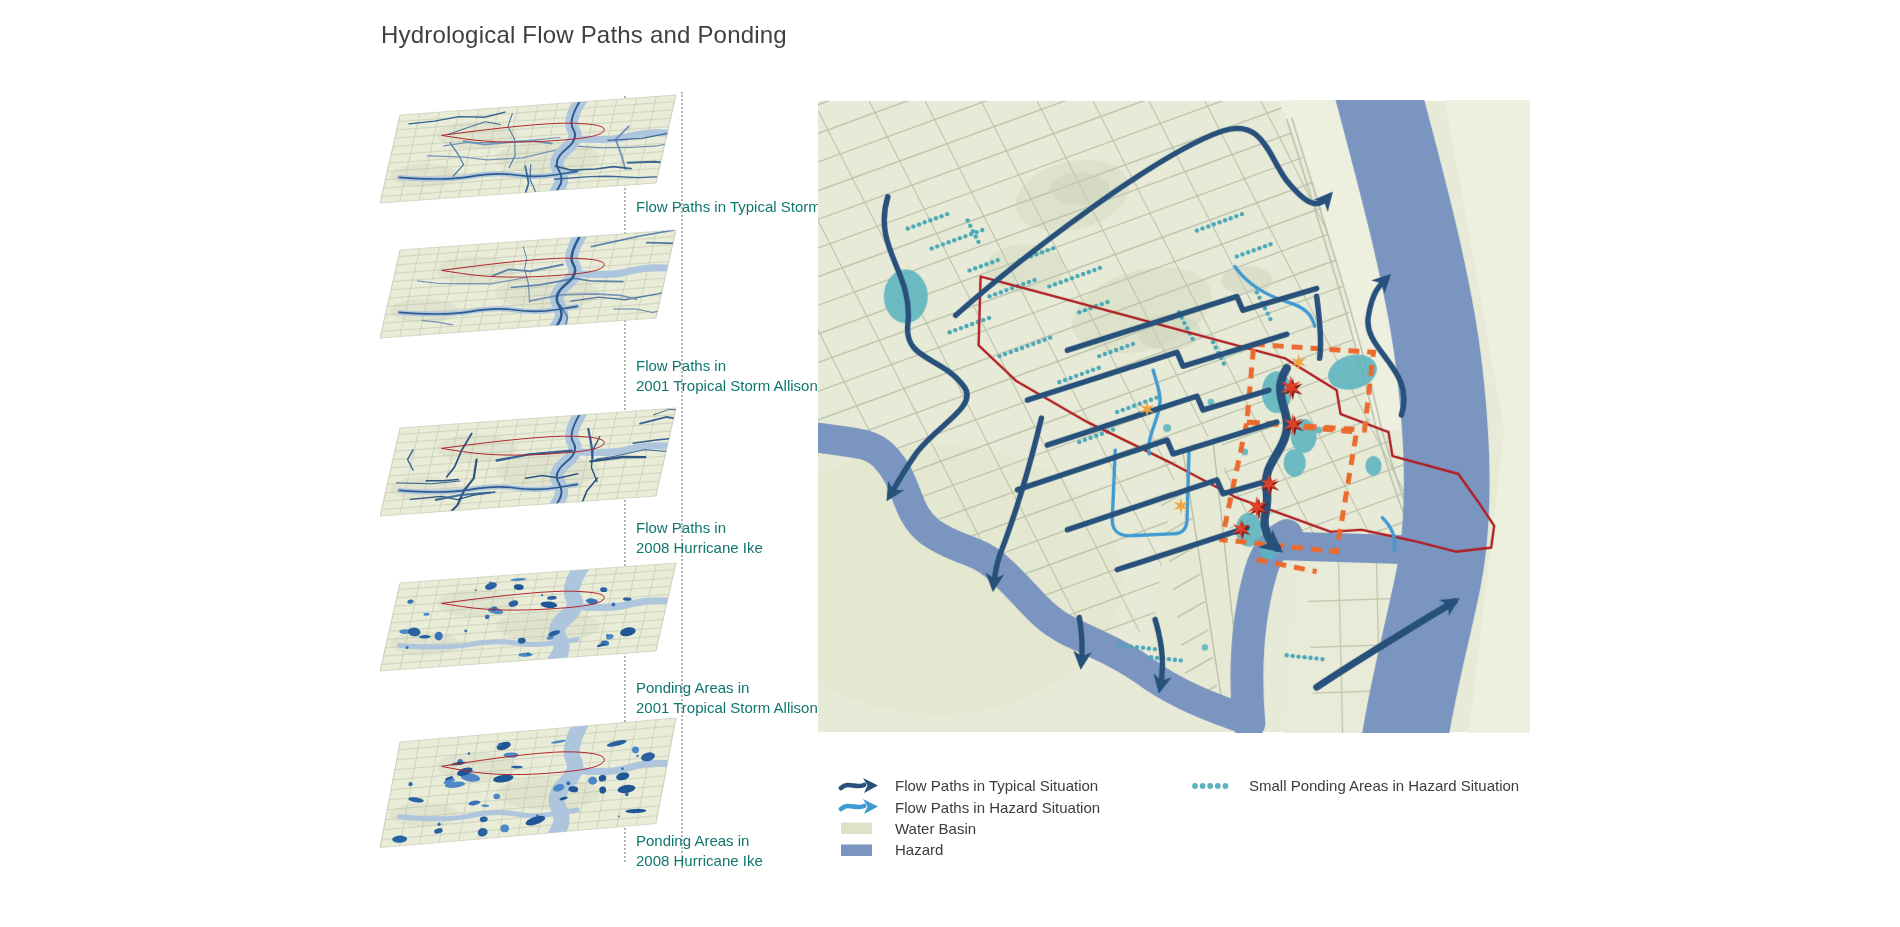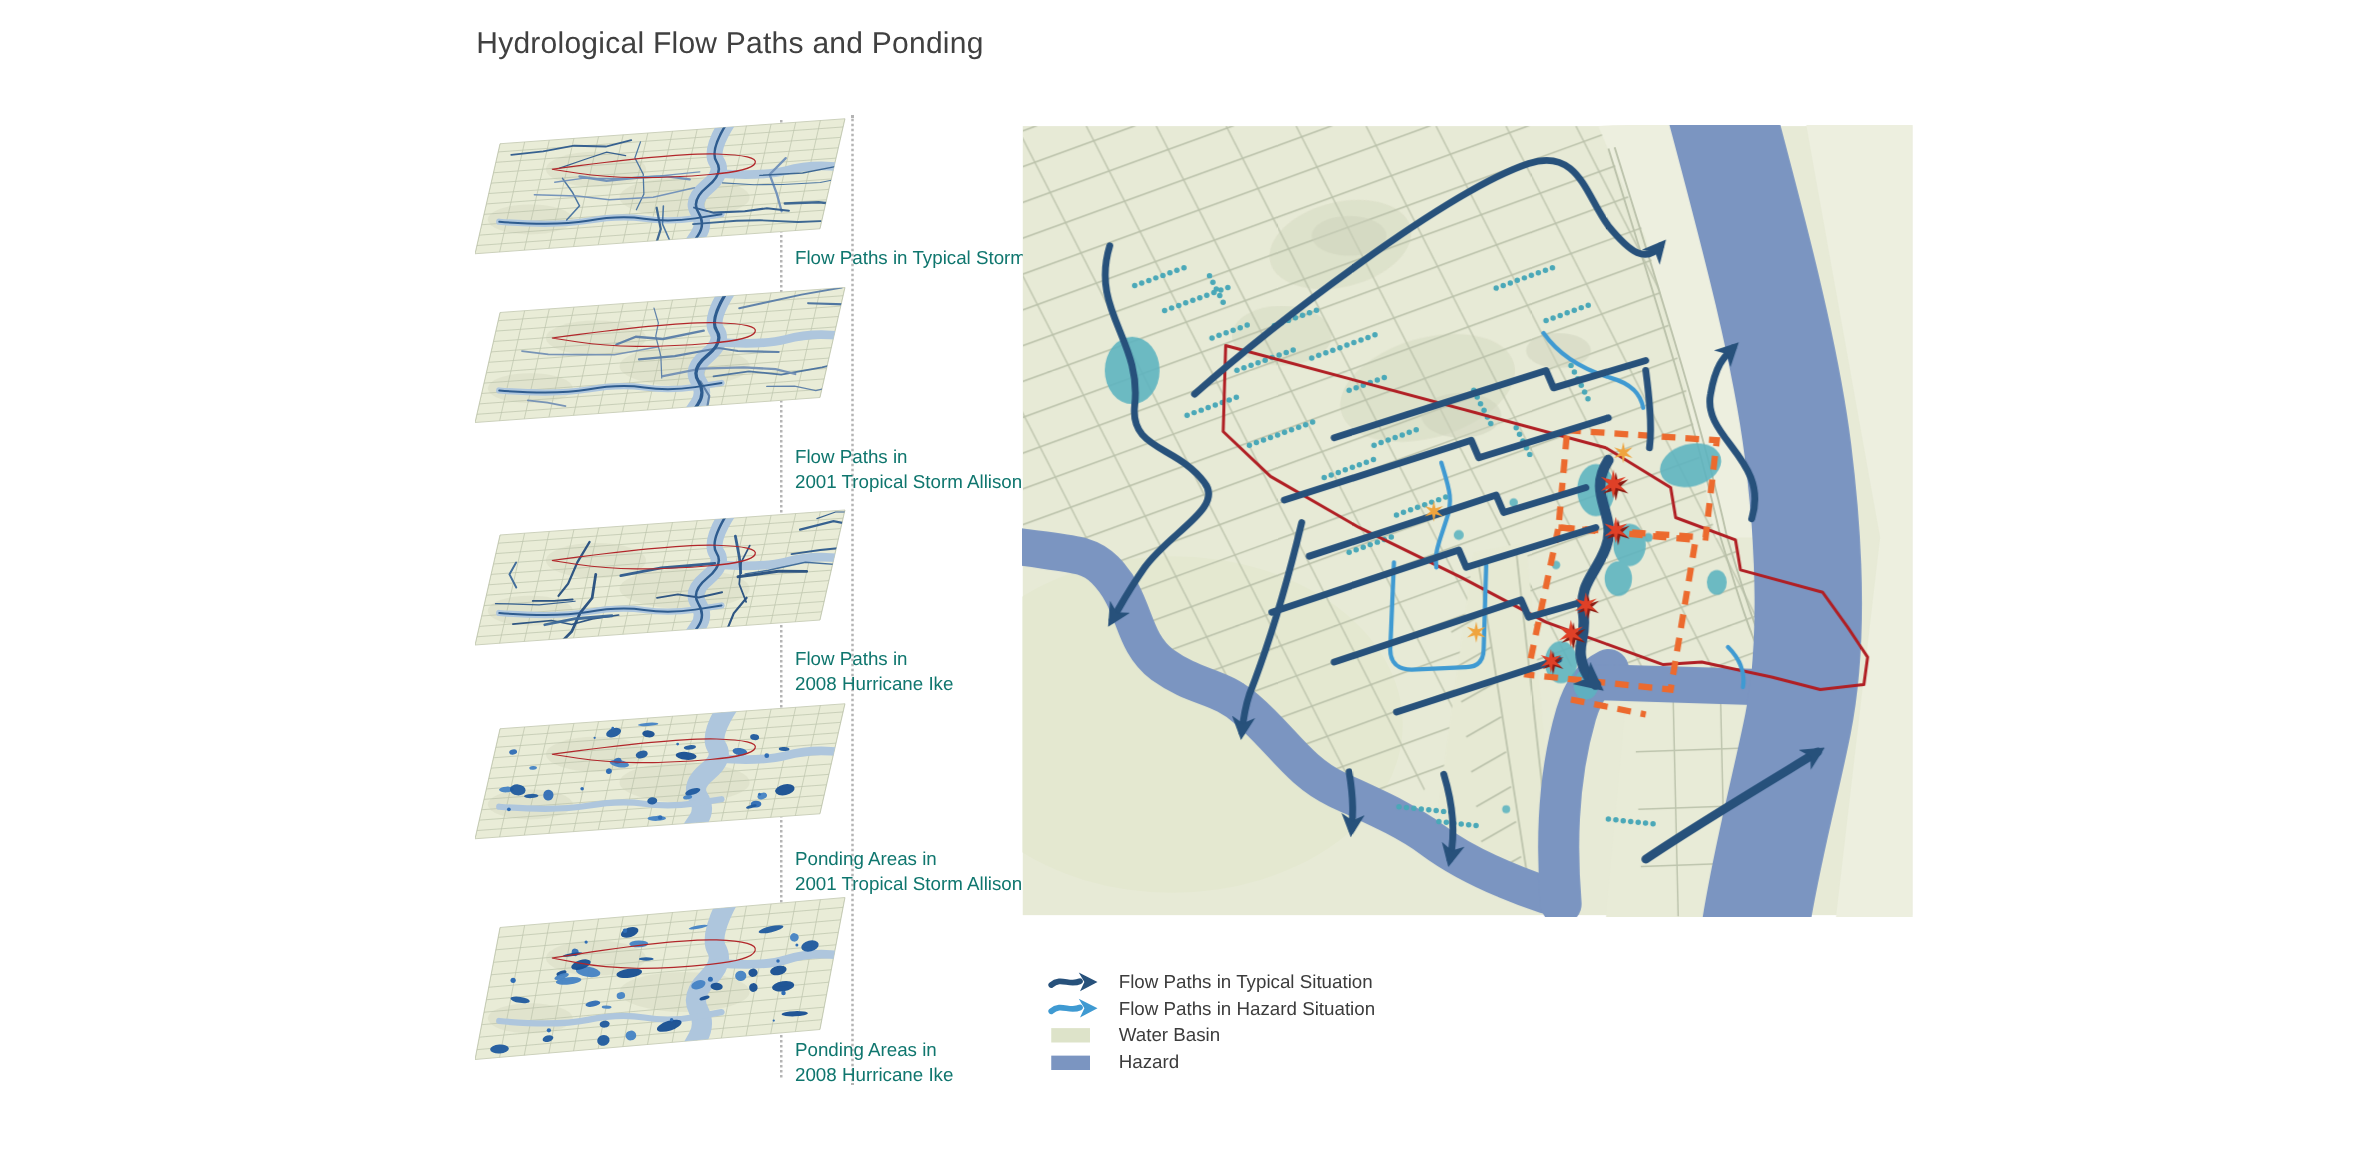--- a/index.html
+++ b/index.html
@@ -807,15 +807,25 @@
     </div>
     <div class="lrow">
       <svg width="44" height="20" viewBox="0 0 44 20">
         <rect x="3" y="4.5" width="31" height="11.5" fill="var(--river)"></rect>
       </svg>
       <span>Hazard</span>
     </div>
   </div>
 
   <div class="legend-col" style="left:1190px;top:775px;">
+    <div class="lrow">
+      <svg width="46" height="20" viewBox="0 0 46 20">
+        <circle cx="5" cy="10" r="2.9" fill="var(--teal)"></circle>
+          <circle cx="12.6" cy="10" r="2.9" fill="var(--teal)"></circle>
+        <circle cx="20.2" cy="10" r="2.9" fill="var(--teal)"></circle>
+          <circle cx="27.8" cy="10" r="2.9" fill="var(--teal)"></circle>
+        <circle cx="35.4" cy="10" r="2.9" fill="var(--teal)"></circle>
+      </svg>
+      <span>Small Ponding Areas in Hazard Situation</span>
+    </div>
   </div>
 
 </div>
 
 </body></html>

